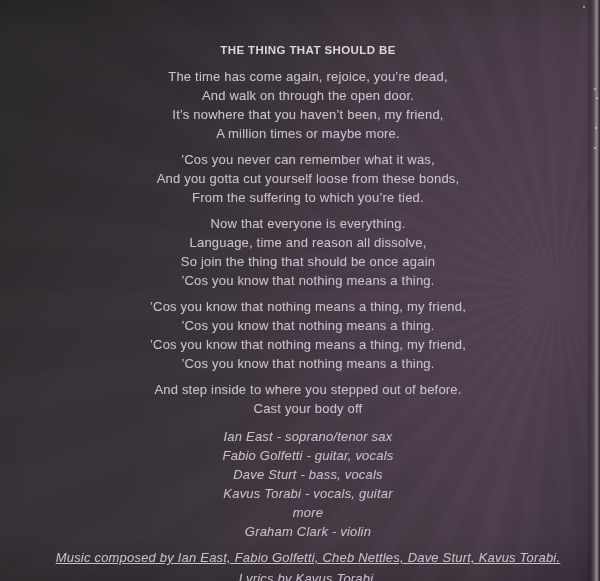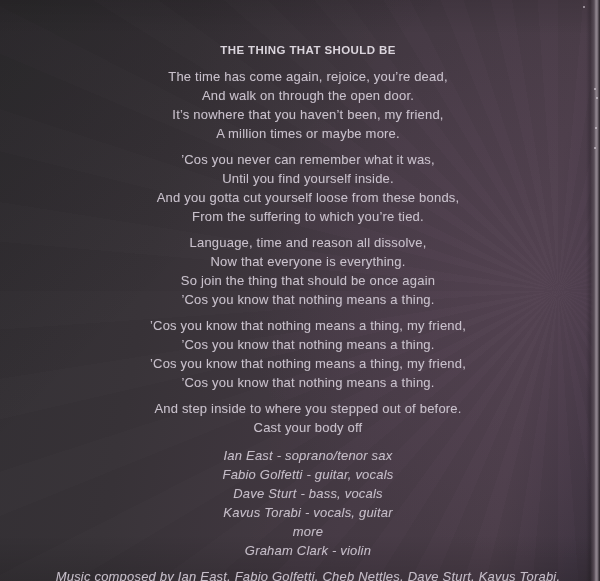--- a/index.html
+++ b/index.html
@@ -123,28 +123,27 @@
 
     <div class="stanza">
       <p>The time has come again, rejoice, you’re dead,</p>
       <p>And walk on through the open door.</p>
       <p>It’s nowhere that you haven’t been, my friend,</p>
       <p>A million times or maybe more.</p>
     </div>
 
     <div class="stanza">
       <p>’Cos you never can remember what it was,</p>
-      <p>Until you find yourself inside.</p>
       <p>And you gotta cut yourself loose from these bonds,</p>
       <p>From the suffering to which you’re tied.</p>
     </div>
 
     <div class="stanza">
+      <p>Now that everyone is everything.</p>
       <p>Language, time and reason all dissolve,</p>
-      <p>Now that everyone is everything.</p>
       <p>So join the thing that should be once again</p>
       <p>’Cos you know that nothing means a thing.</p>
     </div>
 
     <div class="stanza">
       <p>’Cos you know that nothing means a thing, my friend,</p>
       <p>’Cos you know that nothing means a thing.</p>
       <p>’Cos you know that nothing means a thing, my friend,</p>
       <p>’Cos you know that nothing means a thing.</p>
     </div>

